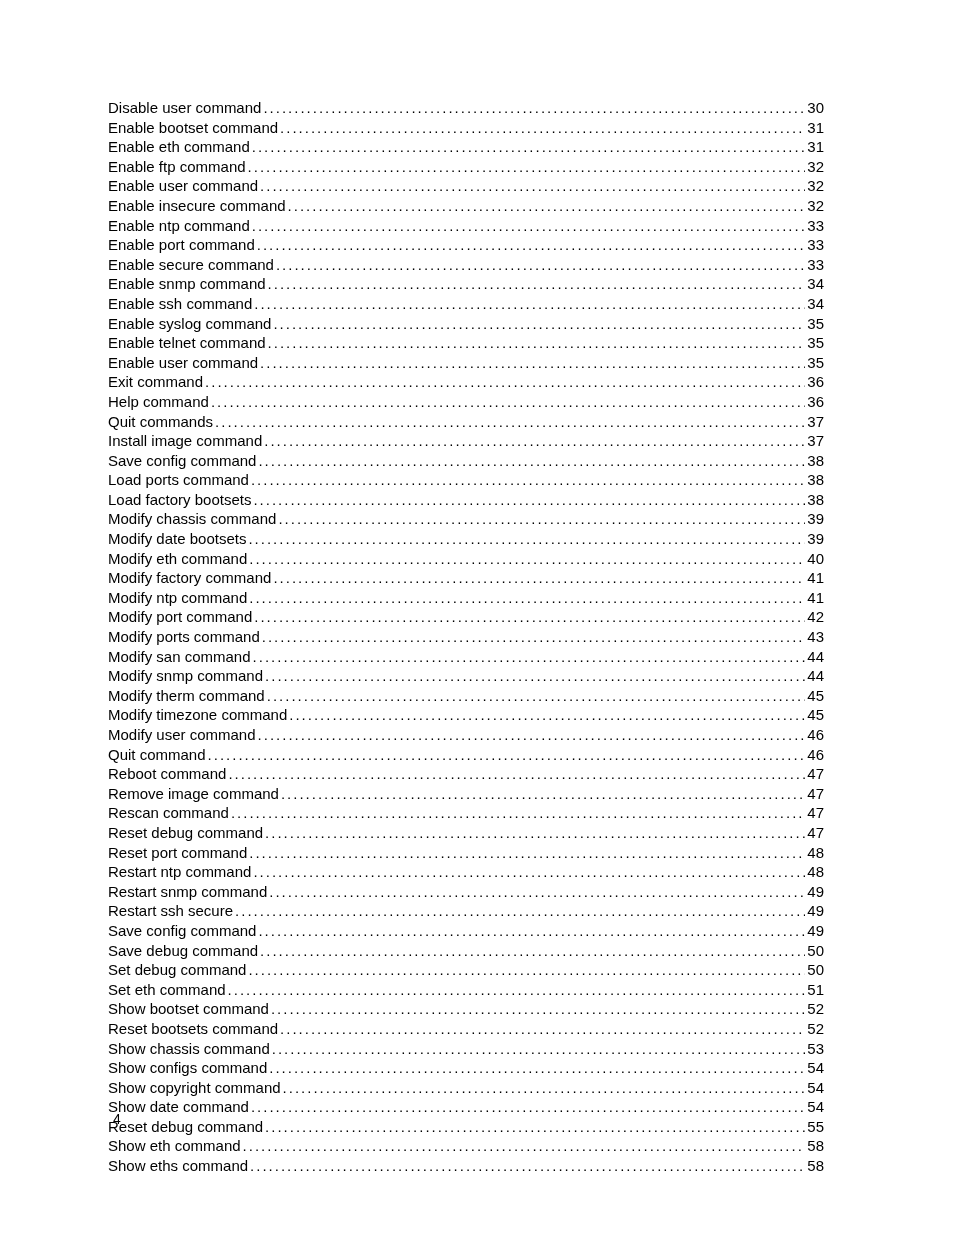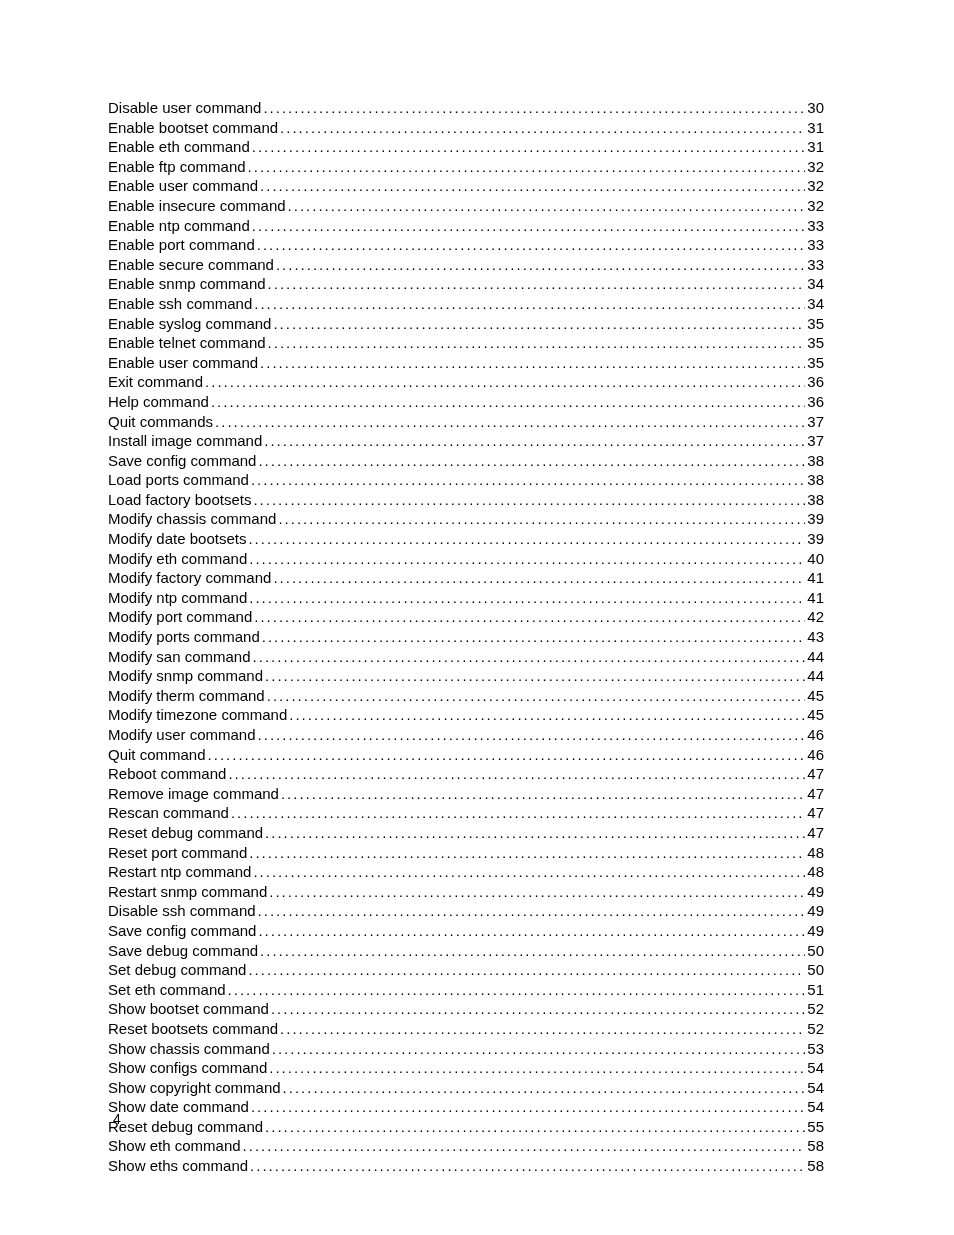--- a/index.html
+++ b/index.html
@@ -257,21 +257,21 @@
         <span class="toc-label">Restart ntp command</span>
         <span class="toc-dots">............................................................................................................................................................................................................................................................................................................</span>
         <span class="toc-page">48</span>
       </li>
       <li class="toc-row">
         <span class="toc-label">Restart snmp command</span>
         <span class="toc-dots">............................................................................................................................................................................................................................................................................................................</span>
         <span class="toc-page">49</span>
       </li>
       <li class="toc-row">
-        <span class="toc-label">Disable ssh command</span>
+        <span class="toc-label">Restart ssh secure</span>
         <span class="toc-dots">............................................................................................................................................................................................................................................................................................................</span>
         <span class="toc-page">49</span>
       </li>
       <li class="toc-row">
         <span class="toc-label">Save config command</span>
         <span class="toc-dots">............................................................................................................................................................................................................................................................................................................</span>
         <span class="toc-page">49</span>
       </li>
       <li class="toc-row">
         <span class="toc-label">Save debug command</span>

